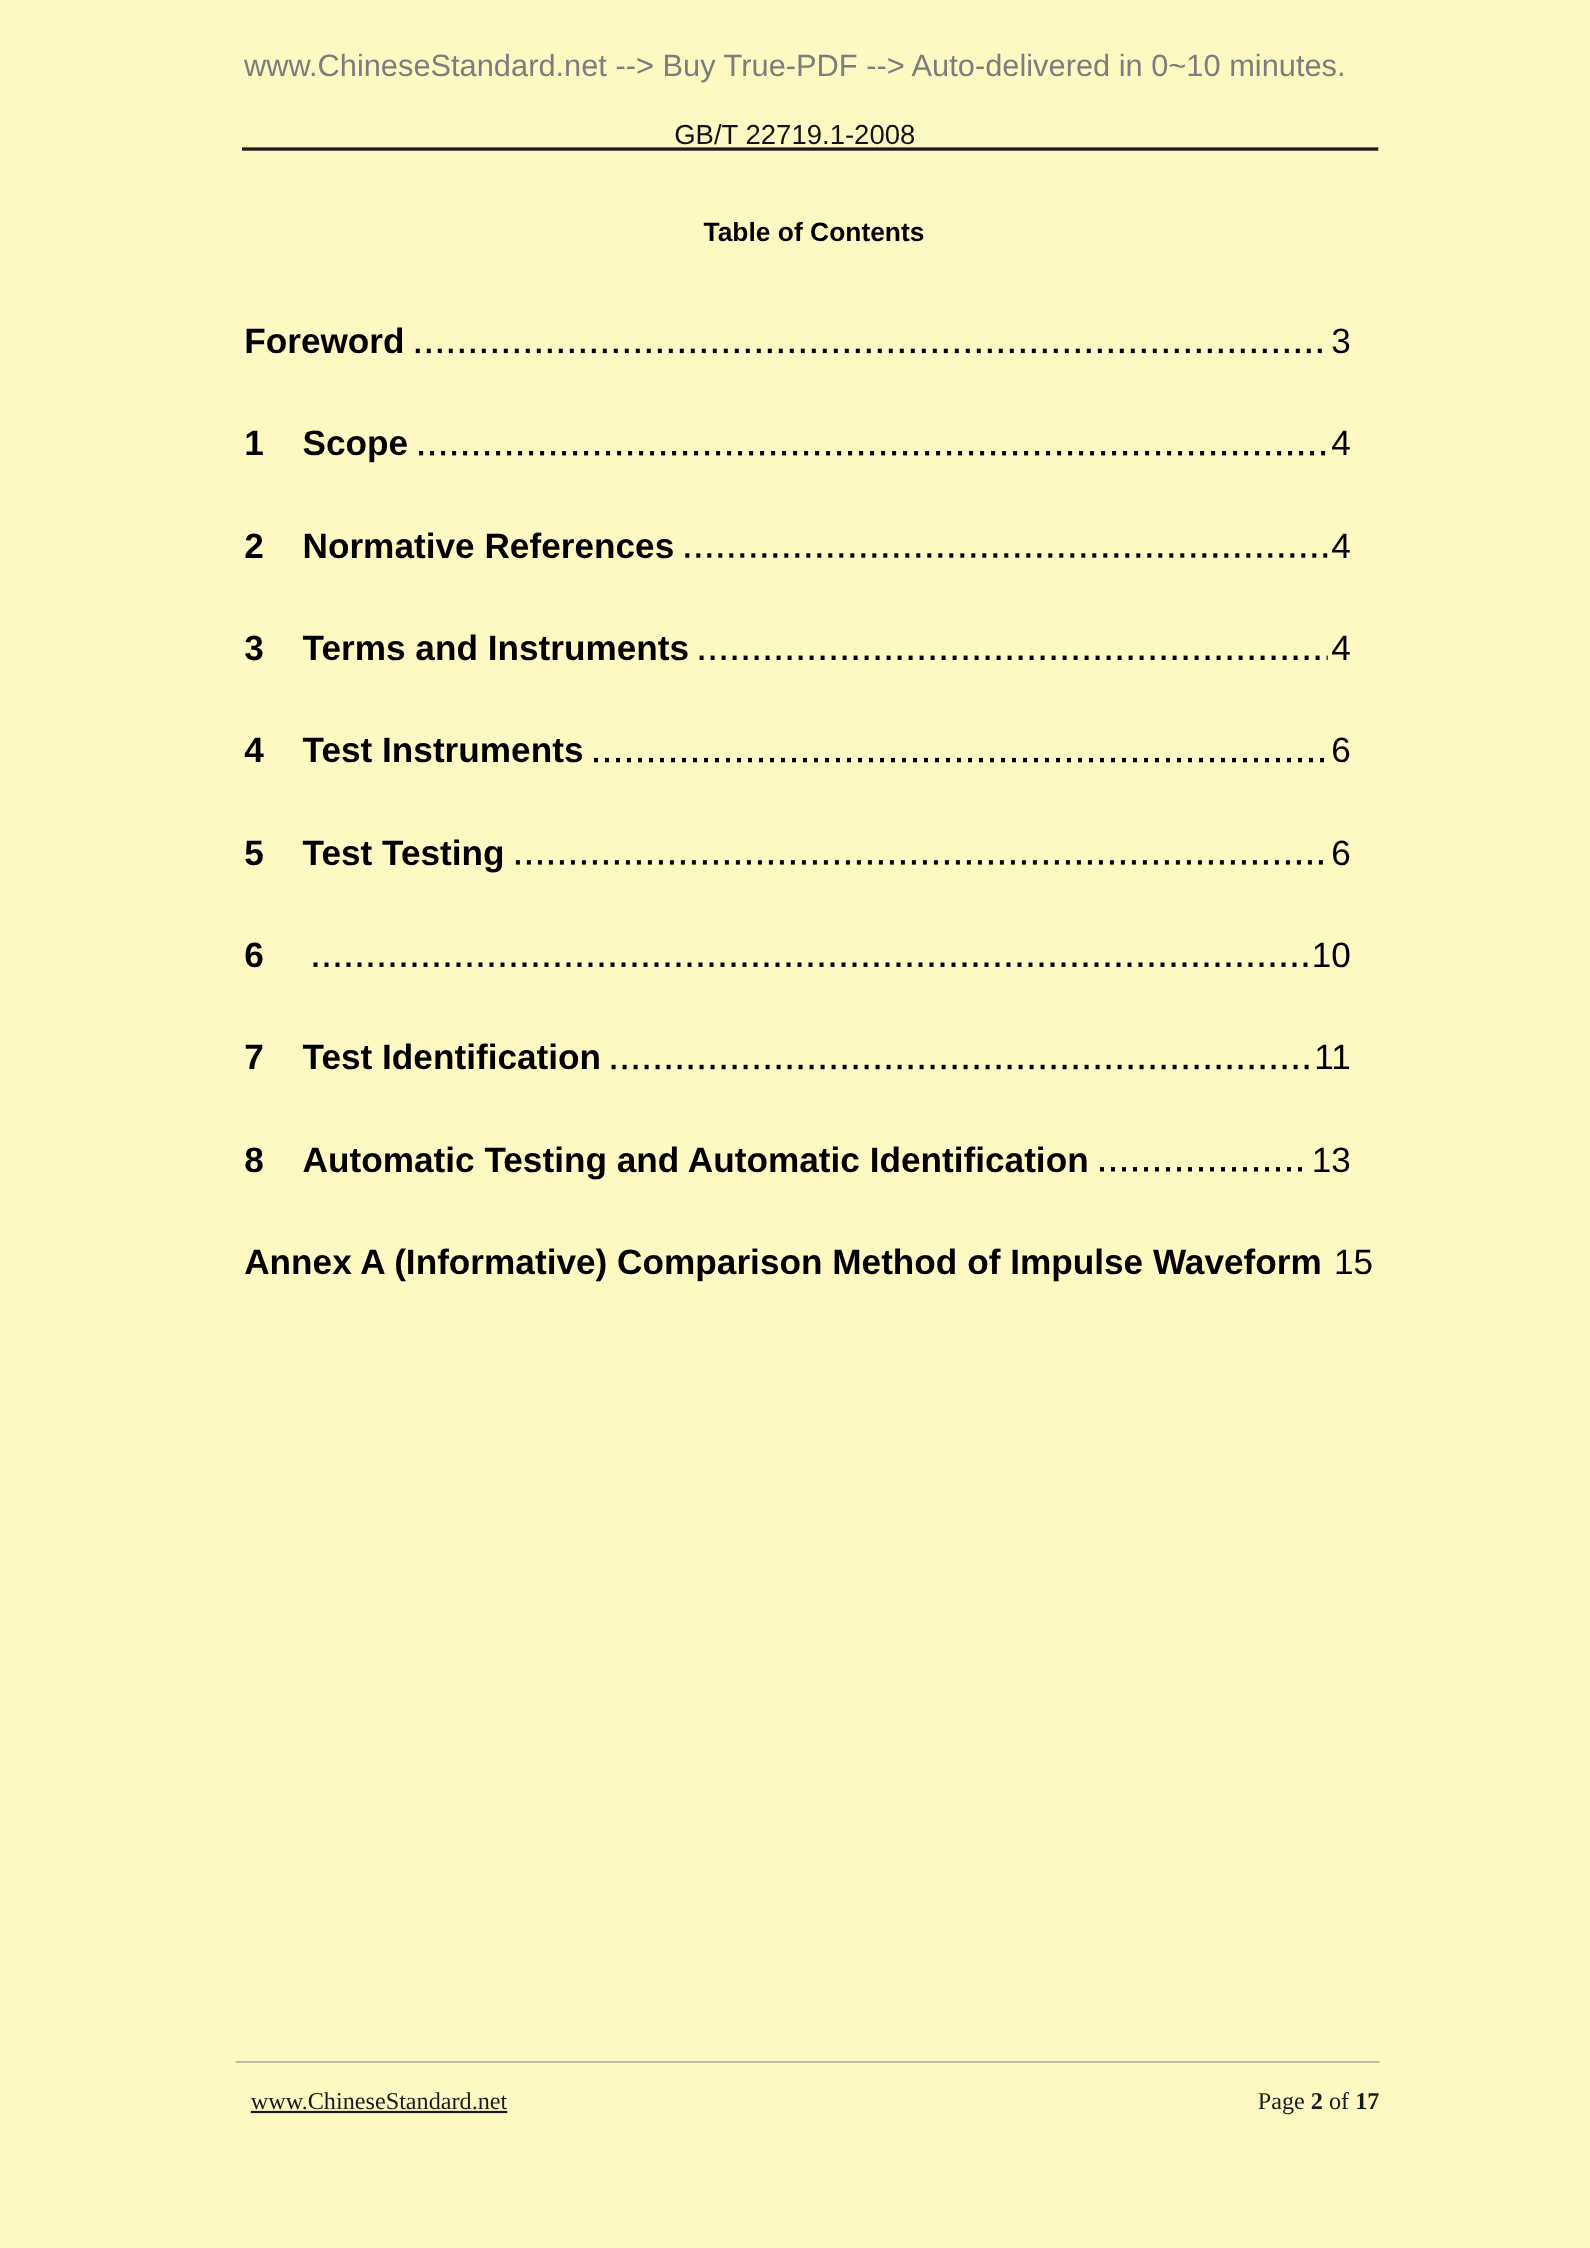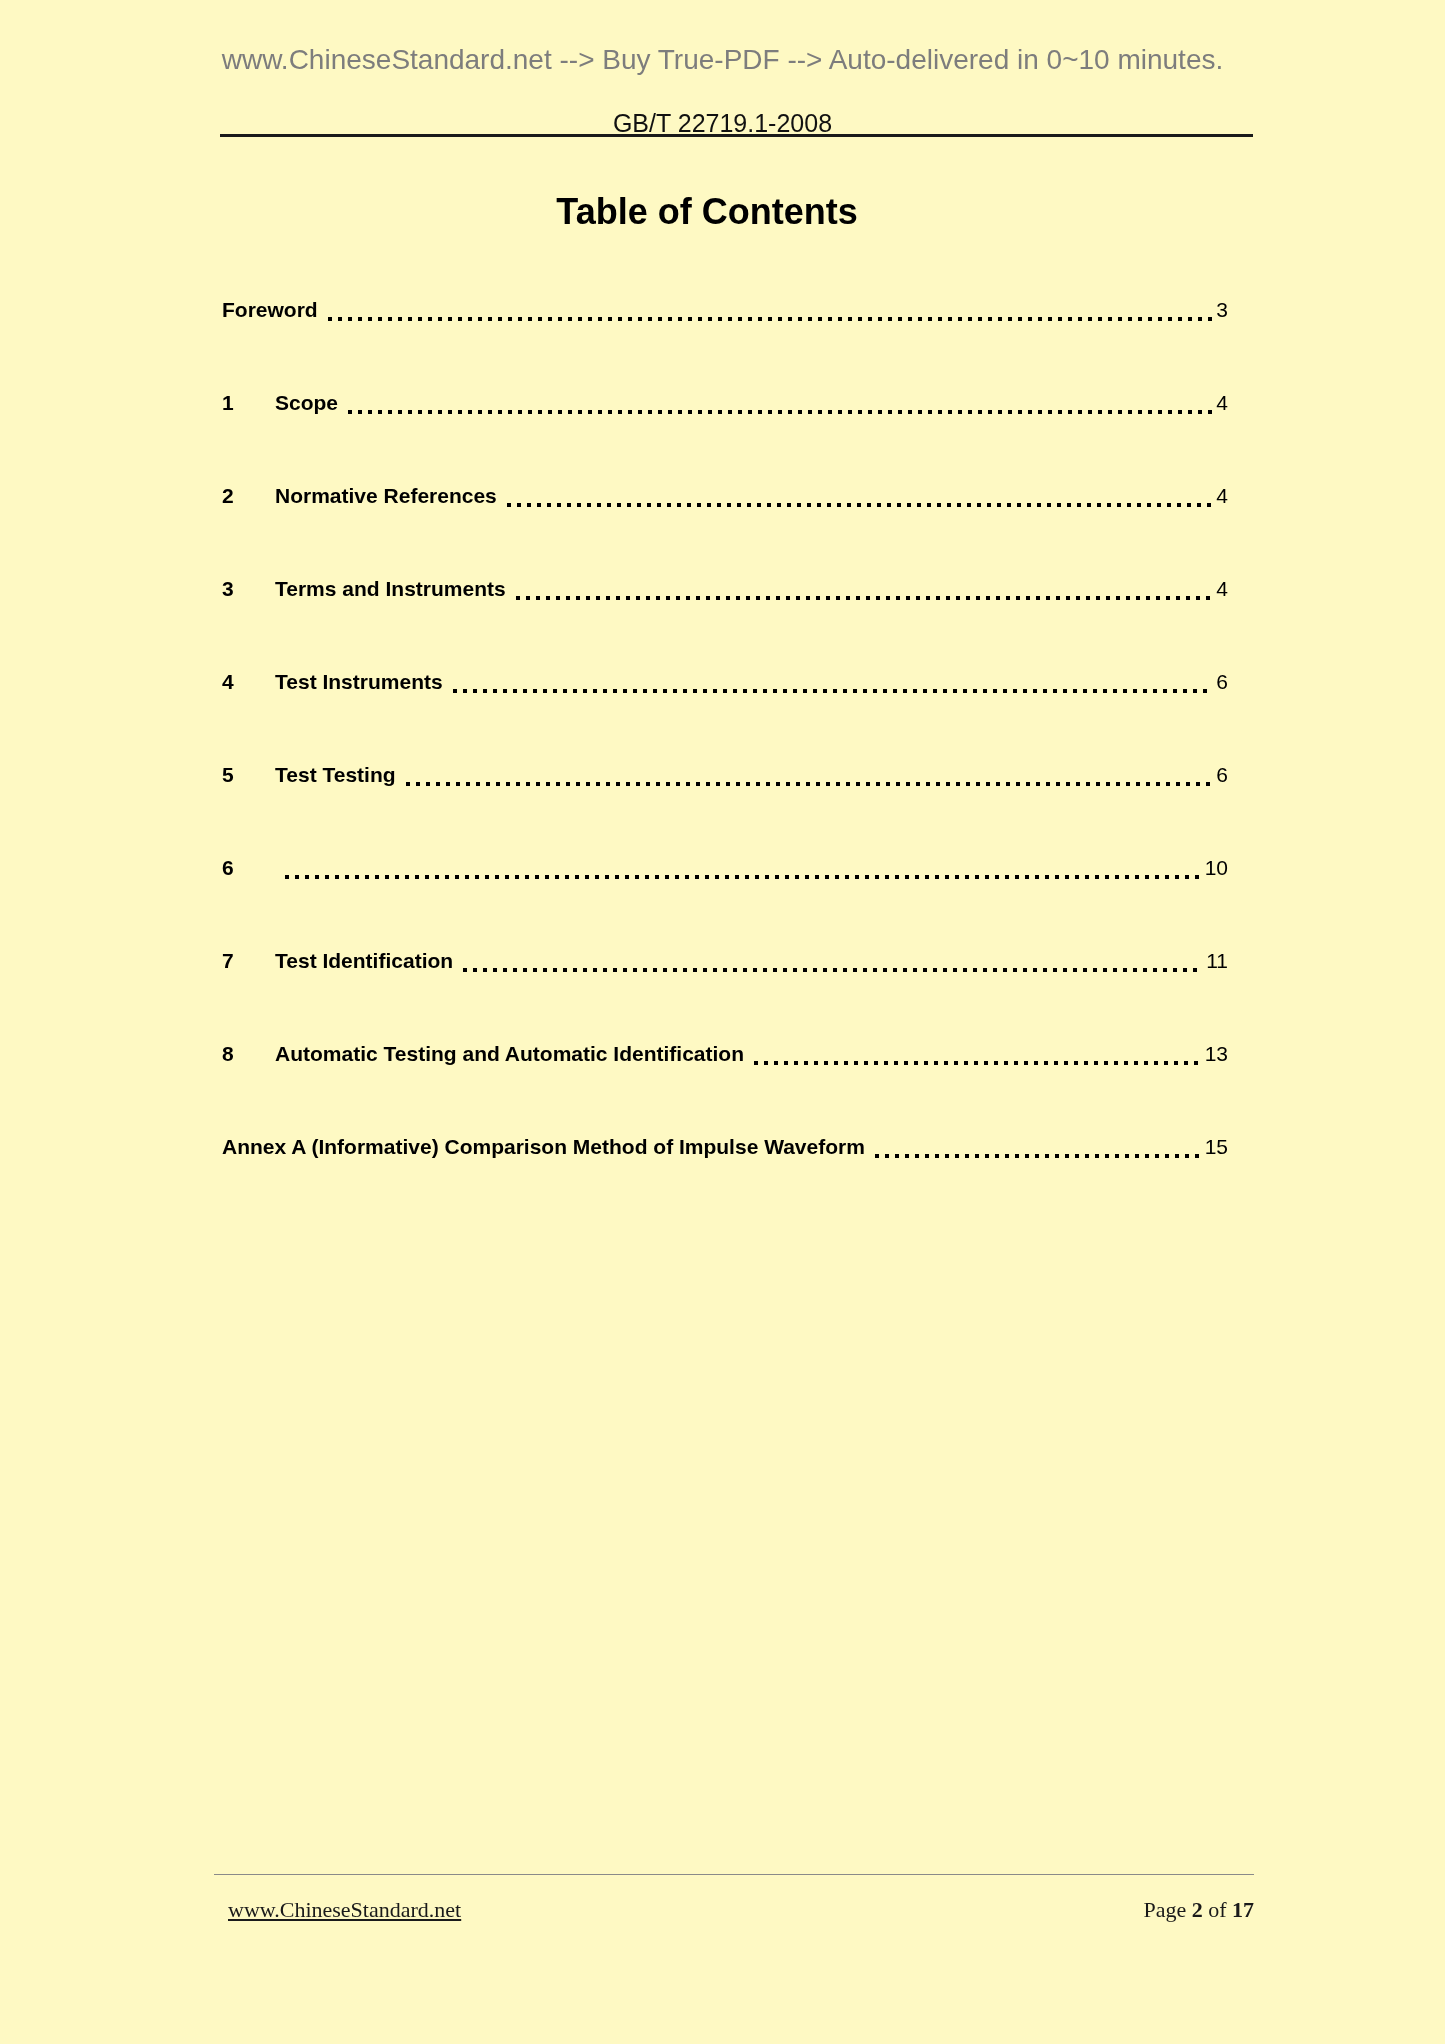--- a/index.html
+++ b/index.html
@@ -43,42 +43,42 @@
     left: 220px;
     width: 1033px;
     height: 3px;
     background: #1a1a1a;
   }
 
   
   .toc-title {
     position: absolute;
     top: 190px;
-    left: 203px;
+    left: 236px;
     width: 1008px;
     text-align: center;
-    font-size: 36px;
+    font-size: 24px;
     line-height: 44px;
     font-weight: bold;
     color: #000000;
   }
 
   
   .toc {
     position: absolute;
     top: 293px;
     left: 222px;
     width: 1006px;
   }
   .toc-row {
     display: flex;
     align-items: baseline;
     height: 34px;
     margin-bottom: 59px;
-    font-size: 21px;
+    font-size: 32px;
     line-height: 34px;
     color: #000000;
   }
   .toc-num {
     flex: 0 0 53px;
     font-weight: bold;
   }
   .toc-num:empty { display: none; }
   .toc-label {
     font-weight: bold;

